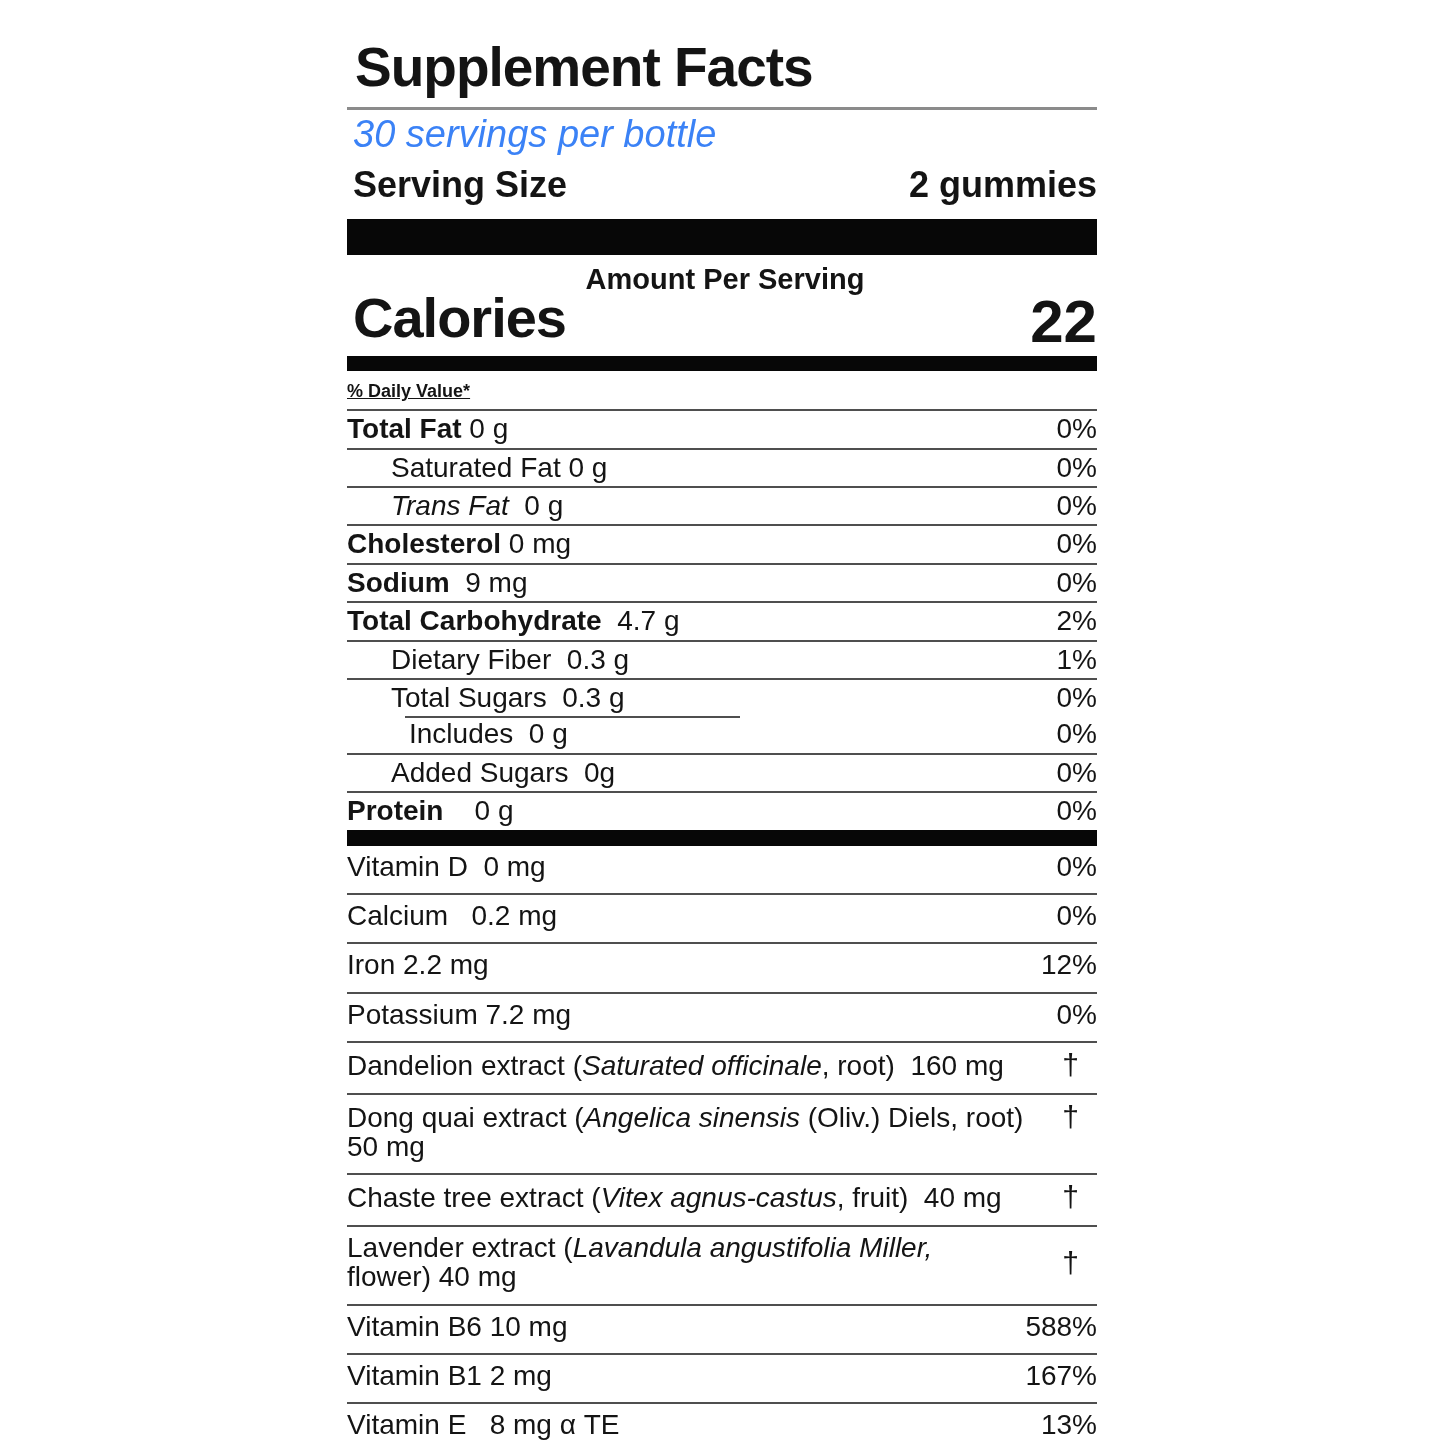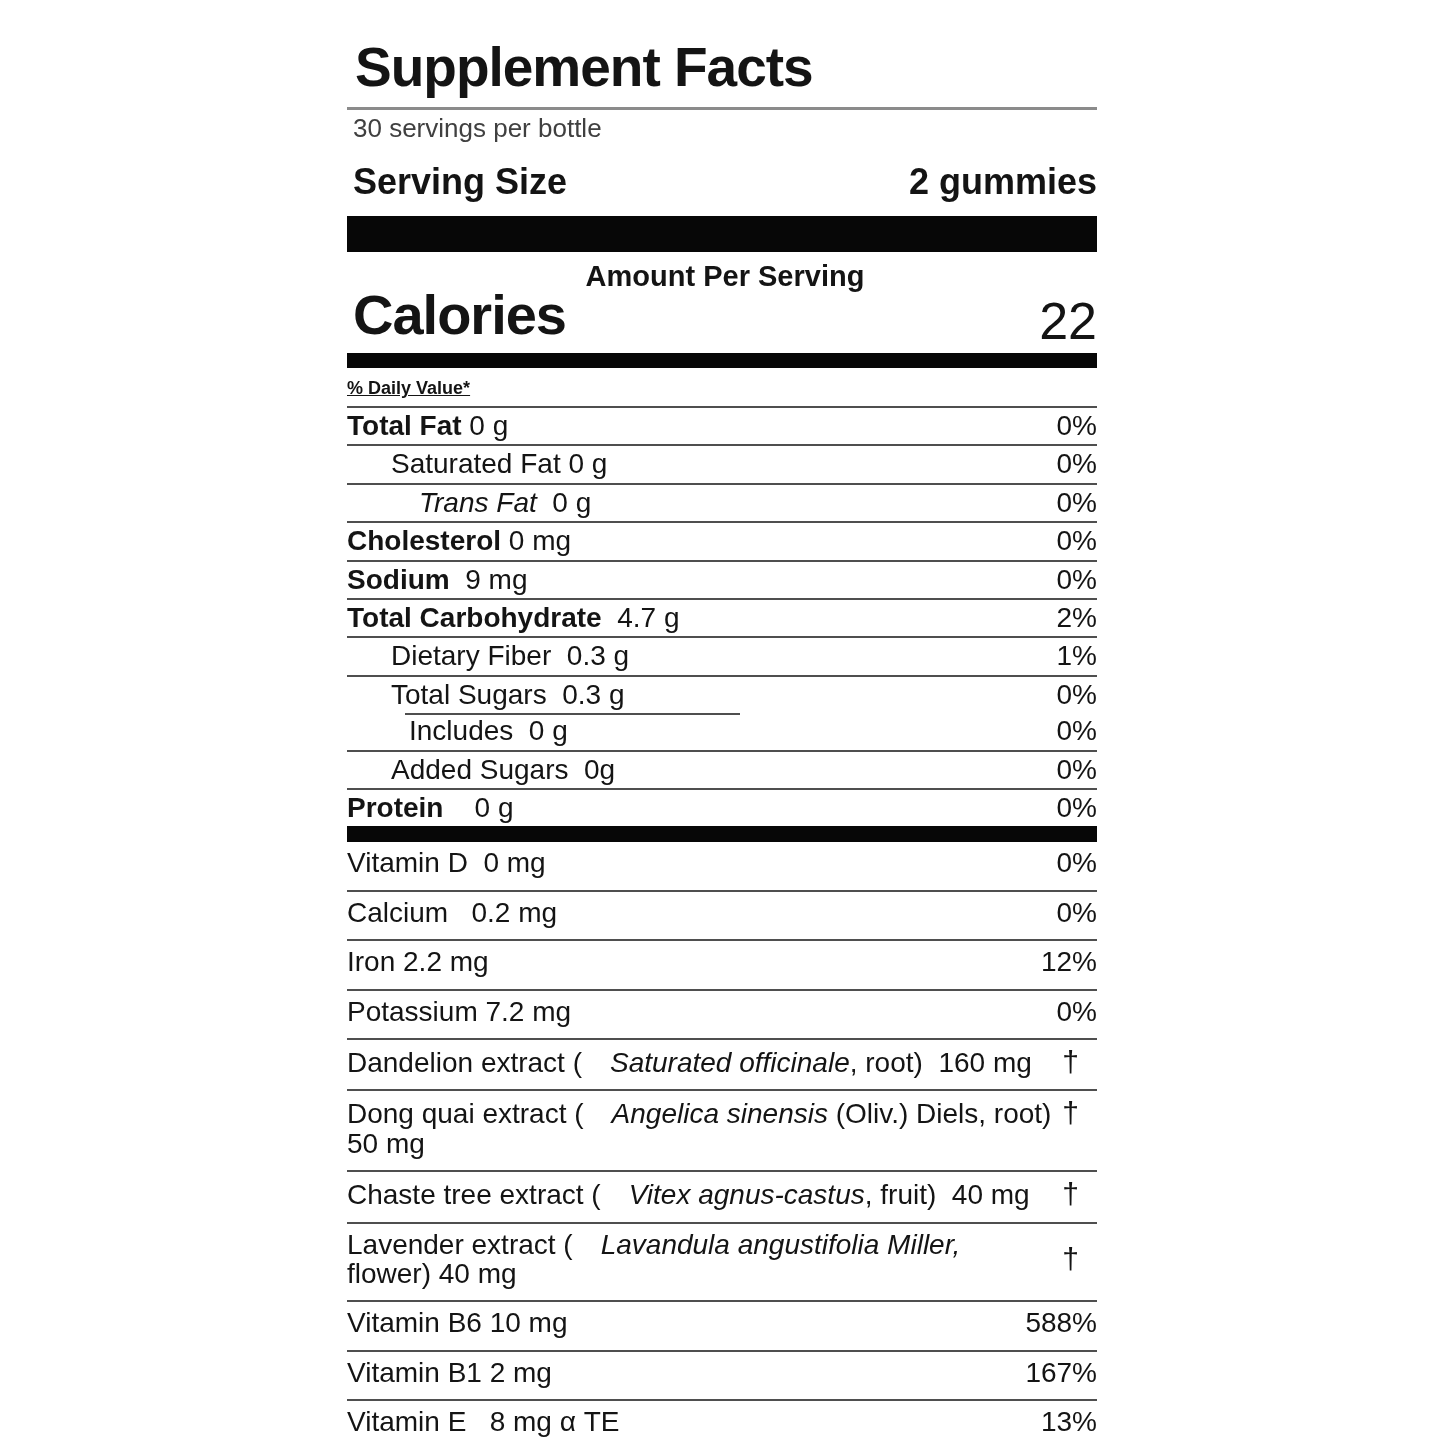--- a/index.html
+++ b/index.html
@@ -24,32 +24,33 @@
     letter-spacing: -1px;
     line-height: 1.0;
     padding-left: 8px;
   }
   .title-rule {
     height: 3px;
     background: #8b8b8b;
     margin: 12px 0 4px 0;
   }
   .servings {
-    font-size: 26px;
-    color: #404040;
+    font-size: 38px;
+    color: #3b82f6;
     padding-left: 6px;
     line-height: 1.1;
+    font-style: italic;
   }
   .serving-row {
     display: flex;
     justify-content: space-between;
     align-items: baseline;
     font-size: 36px;
     font-weight: 700;
-    margin-top: 18px;
+    margin-top: 8px;
     padding-left: 6px;
   }
   .bar { background: #070707; width: 100%; }
   .bar1 { height: 36px; margin-top: 13px; }
   .bar2 { height: 15px; margin-top: 10px; }
   .bar3 { height: 16px; }
   .bar4 { height: 12px; }
   .aps {
     font-size: 29px;
     font-weight: 700;
@@ -65,22 +66,22 @@
     margin-top: -4px;
     padding-left: 6px;
   }
   .cal-word {
     font-size: 56px;
     font-weight: 700;
     line-height: 1.0;
     letter-spacing: -1px;
   }
   .cal-num {
-    font-size: 52px;
-    font-weight: 400;
+    font-size: 60px;
+    font-weight: 700;
     line-height: 0.82;
   }
   .dv-row {
     text-align: left;
     font-size: 18px;
     font-weight: 700;
     padding: 10px 0 7px 0;
     text-decoration: underline;
   }
   .row {
@@ -90,21 +91,21 @@
     border-top: 2px solid #4f4f4f;
     padding: 3px 0 4px 0;
     font-size: 28px;
     line-height: 1.05;
   }
   .row .lab { white-space: pre-wrap; }
   .row .val { white-space: pre; }
   .ind1 { padding-left: 44px; text-align: right; }
   .ind2 { padding-left: 62px; }
   .b { font-weight: 700; }
-  .i { font-style: italic; margin-left: 28px; }
+  .i { font-style: italic; }
   .nob { border-top: none; }
   .partial {
     border-top: none;
     position: relative;
   }
   .partial::before {
     content: "";
     position: absolute;
     top: 0;
     left: 58px;

